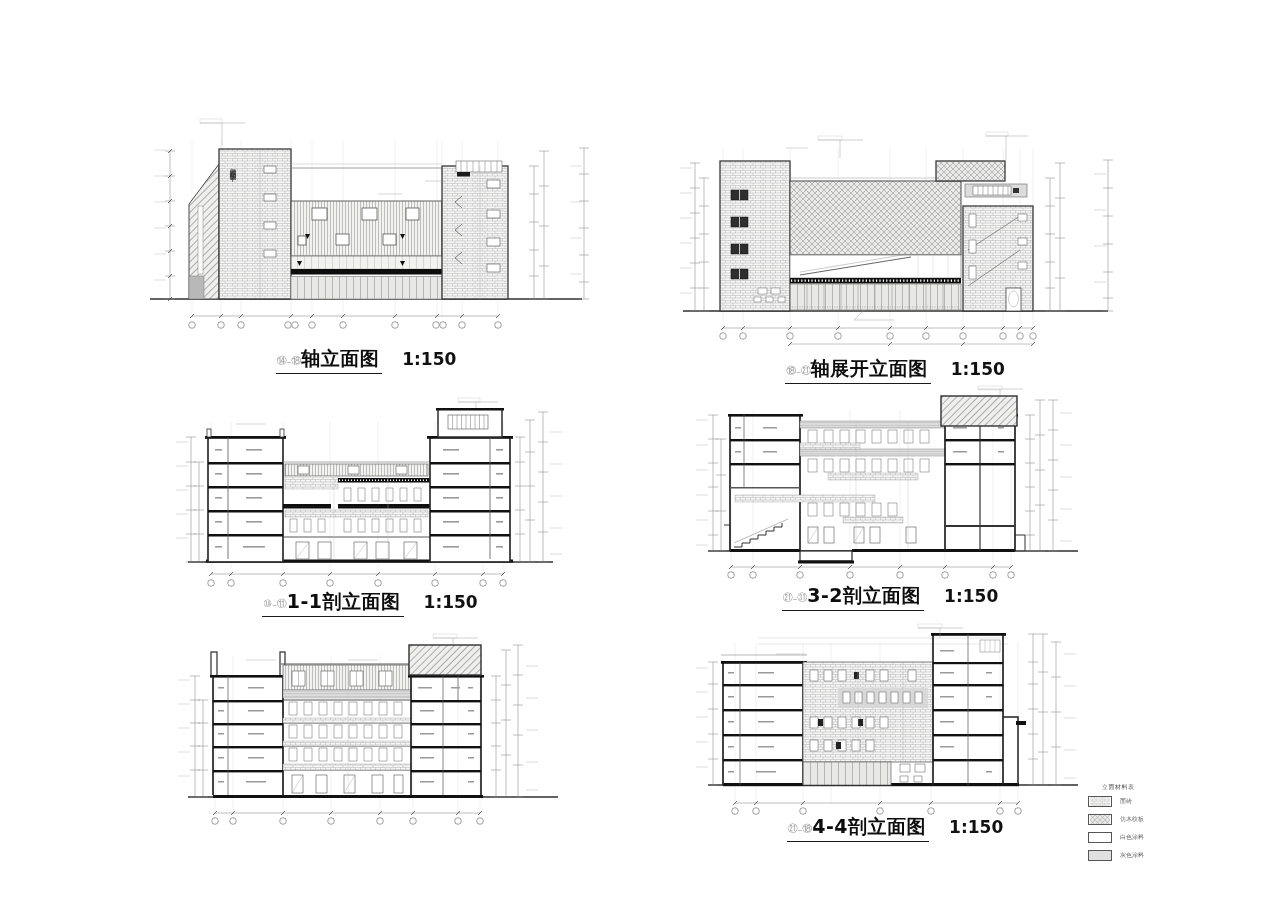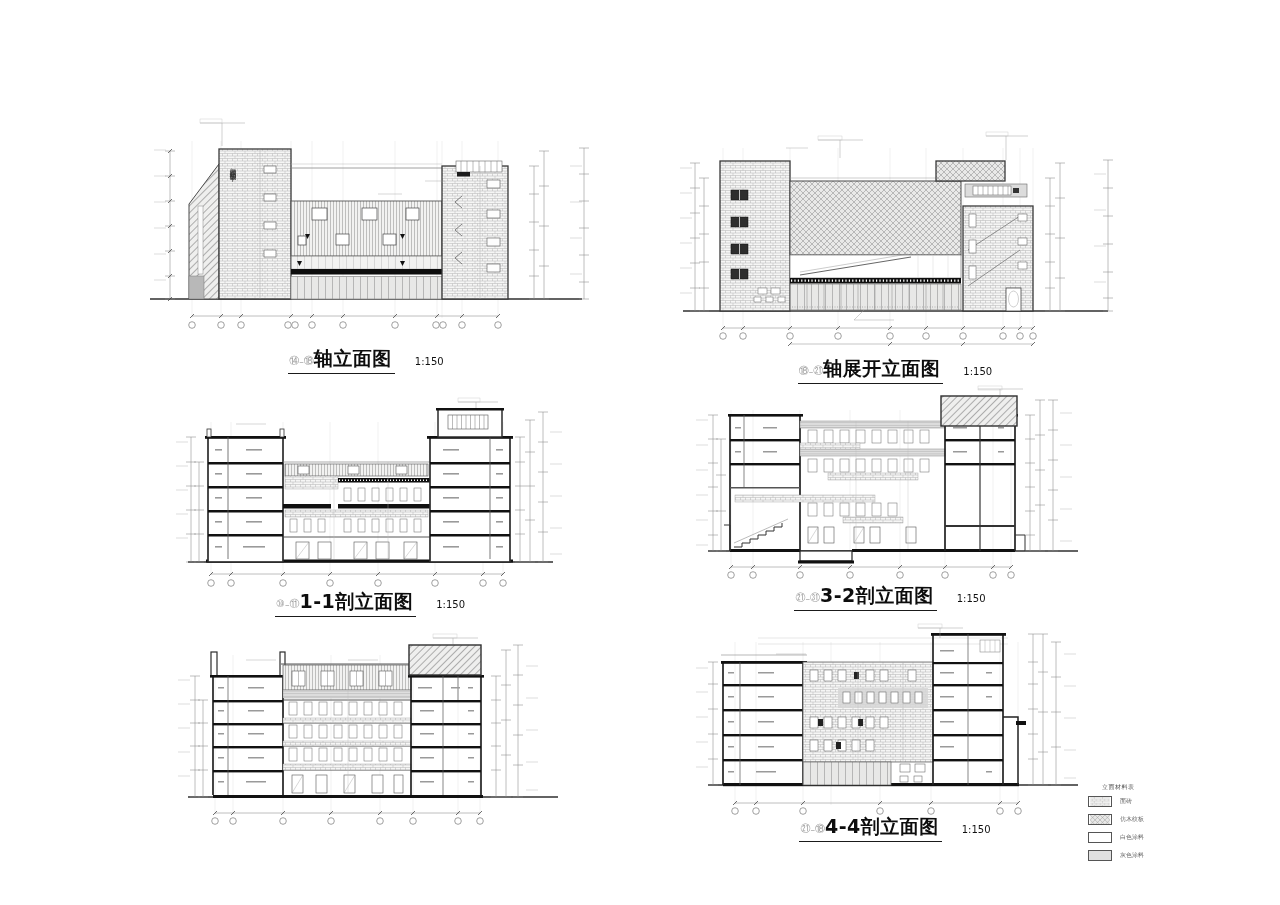--- a/index.html
+++ b/index.html
@@ -16,21 +16,21 @@
   .dwg-title{
     display:inline-block;border-bottom:1.6px solid #1a1a1a;padding:0 3px 1px 1px;
     vertical-align:baseline;
   }
   .bub{
     display:inline-block;color:#9a9a9a;font-size:10px;line-height:10px;
     transform:translateY(-1px);
   }
   .bubdash{color:#9a9a9a;font-size:9px;}
   .tname{font-weight:bold;font-size:19px;color:#0d0d0d;letter-spacing:0.5px;}
-  .tscale{font-size:10px;color:#111;margin-left:20px;font-weight:normal;}
+  .tscale{font-size:17px;color:#111;margin-left:20px;font-weight:bold;}
   .legend{position:absolute;left:1088px;top:783px;width:116px;font-family:"DejaVu Sans",sans-serif;}
   .legend-title{font-size:6px;color:#555;margin:0 0 4px 14px;letter-spacing:0.5px;}
   .legend-row{display:flex;align-items:center;margin-bottom:7px;}
   .legend-label{font-size:6px;color:#666;margin-left:8px;}
   .sw{width:24px;height:11px;border:0.8px solid #555;box-sizing:border-box;}
   .defs-holder{position:absolute;width:0;height:0;overflow:hidden;}
 </style>
 </head>
 <body>
 

